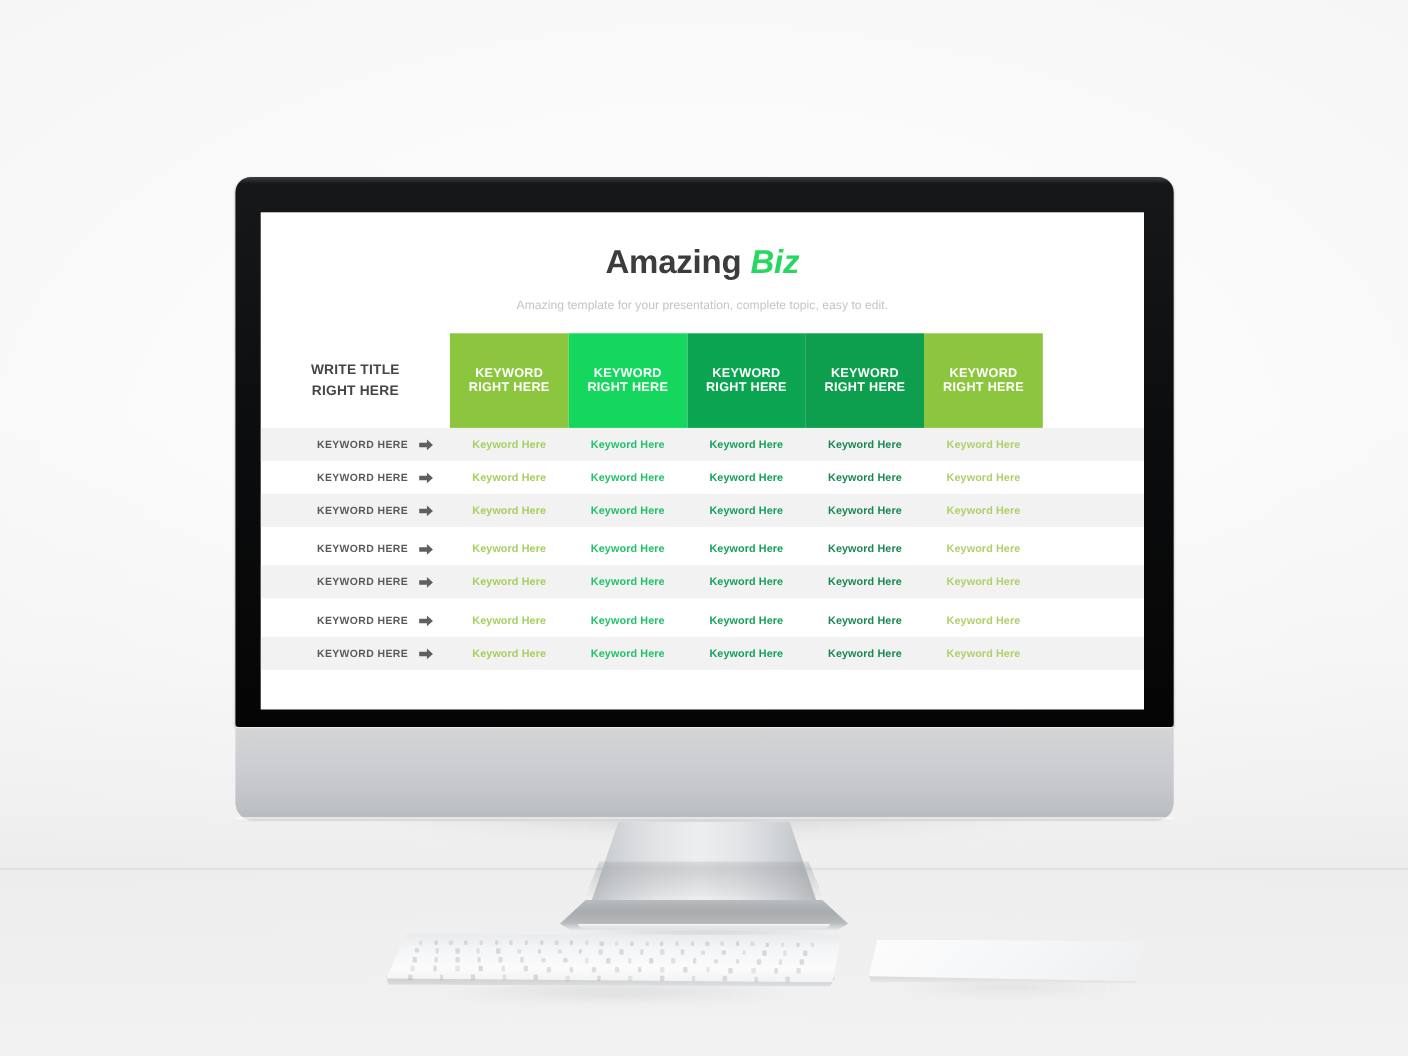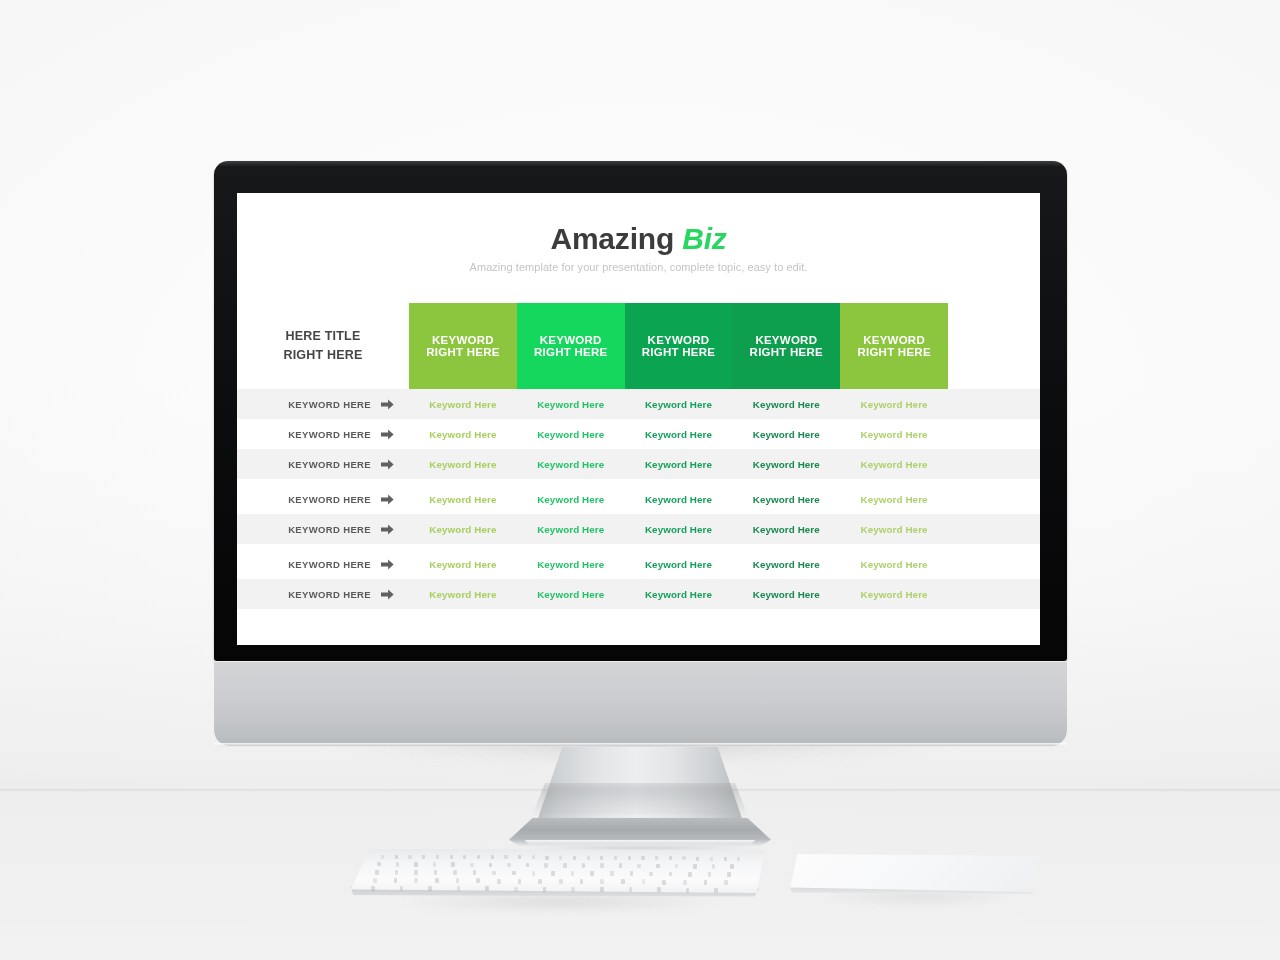--- a/index.html
+++ b/index.html
@@ -151,21 +151,21 @@
   
   #slide { position:absolute; inset:0; padding:0; }
 
   #slide-title {
     text-align:center; margin-top:29px;
     font-size:30px; font-weight:bold; letter-spacing:-0.2px;
     color:#3c3c3c; line-height:1.1;
   }
   #slide-title .accent { color:#2ad662;font-style:italic; }
   #slide-subtitle {
-    text-align:center; margin-top:6px;
+    text-align:center; margin-top:17px;
     font-size:11px; color:#c4c4c4; letter-spacing:0.05px;
   }
 
   
   #table { position:absolute; left:0; top:110px; width:803px; }
 
   .thead { display:flex; height:86px; padding-left:172px; padding-right:92px; }
   .th-title {
     position:absolute; left:0; top:0; width:172px; height:86px;
     display:flex; flex-direction:column; align-items:center; justify-content:center;
@@ -212,21 +212,21 @@
   <div id="screen">
     <div id="slide">
 
       <div id="slide-title"><span>Amazing </span><span class="accent">Biz</span></div>
 
       <div id="slide-subtitle">Amazing template for your presentation, complete topic, easy to edit.</div>
 
       <div id="table">
         <div class="thead" id="thead">
           <div class="th-title">
-            <span>HERE TITLE</span>
+            <span>WRITE TITLE</span>
             <span>RIGHT HERE</span>
           </div>
         <div class="th" style="background: rgb(140, 198, 62);">
               <span>KEYWORD</span>
               <span>RIGHT HERE</span>
             </div>
             <div class="th" style="background: rgb(22, 215, 94);">
               <span>KEYWORD</span>
               <span>RIGHT HERE</span>
             </div>

